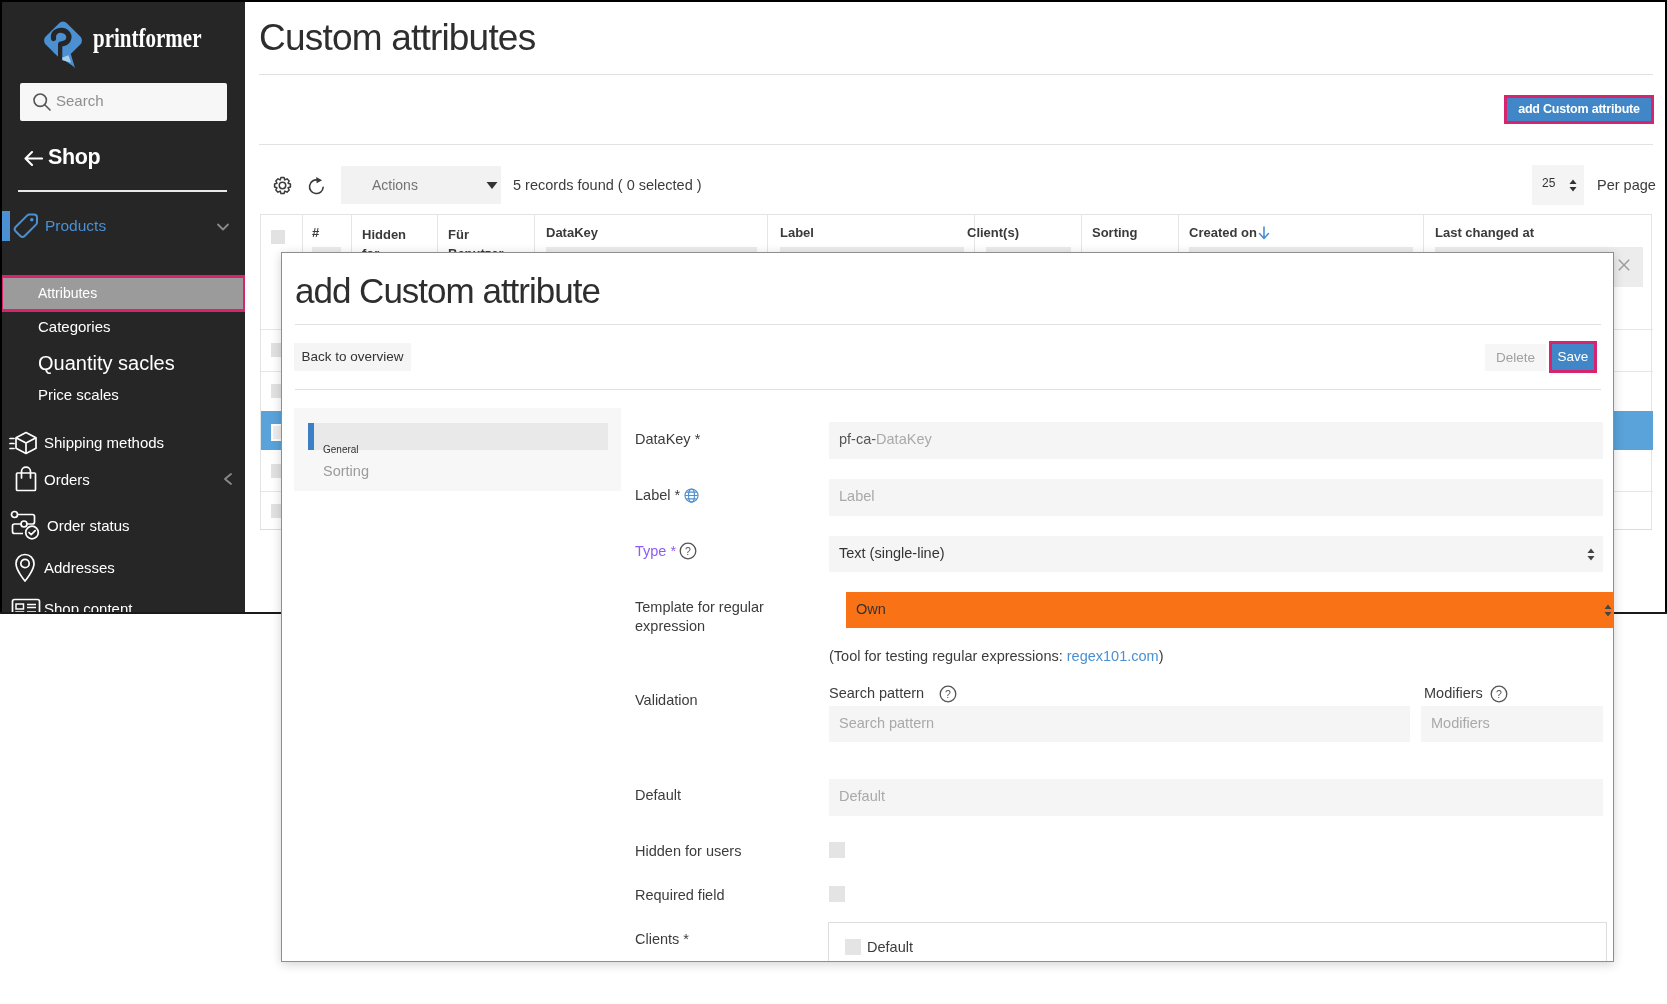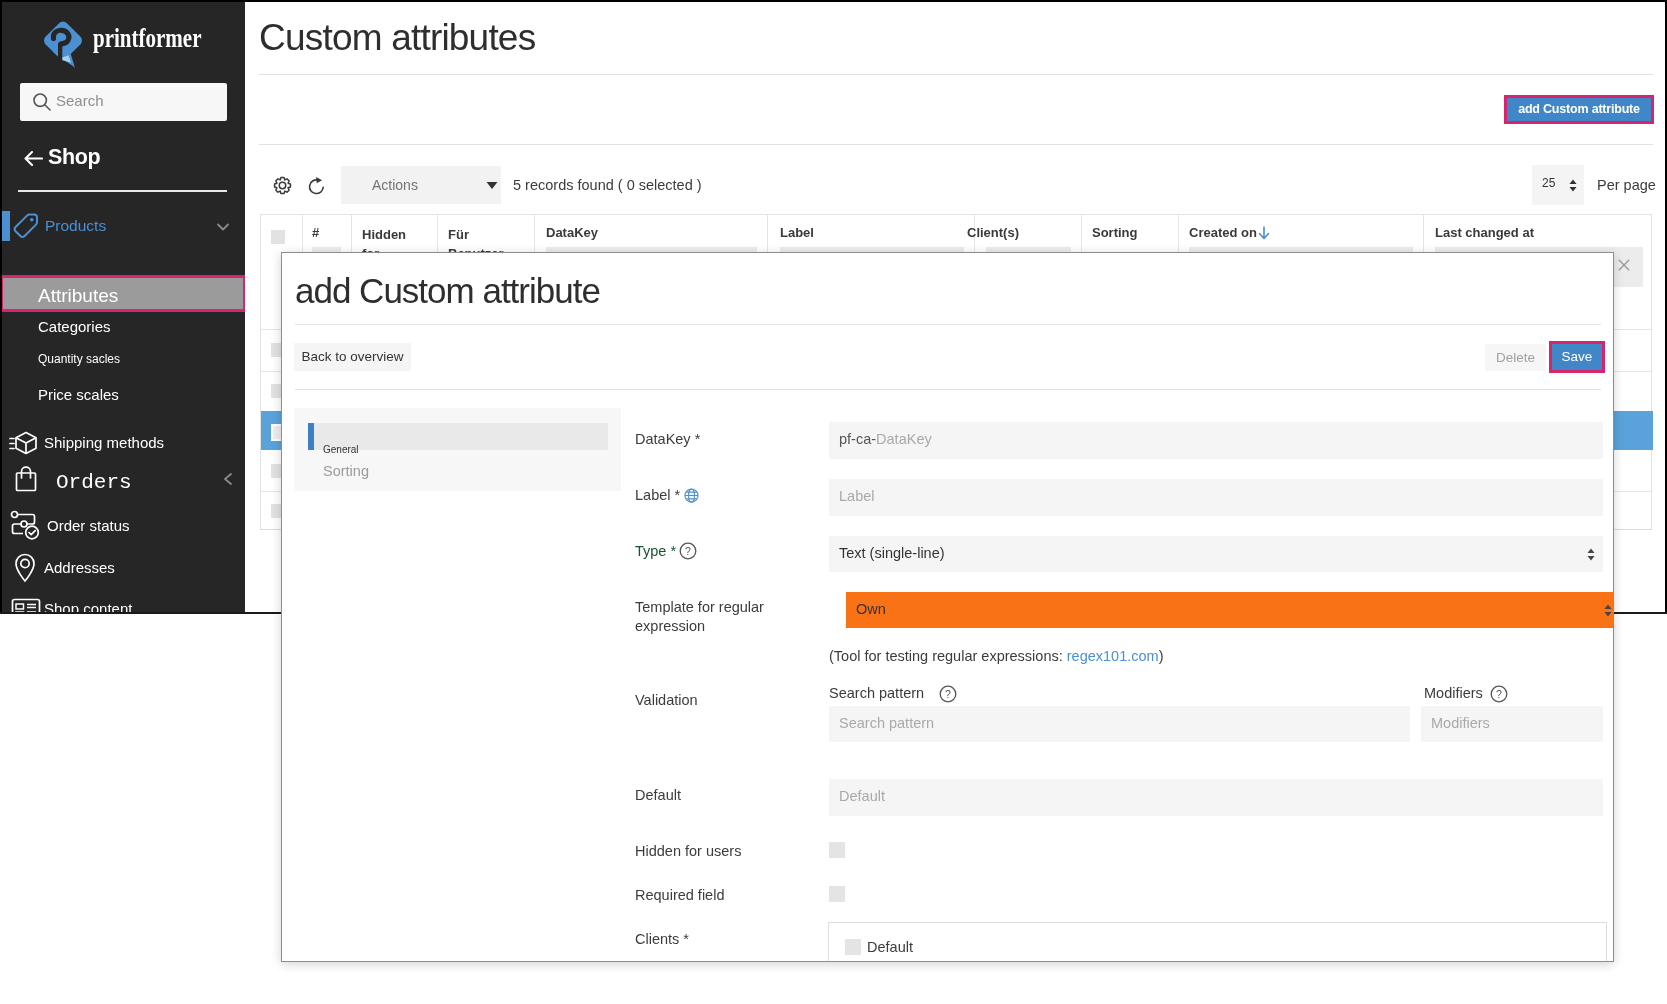--- a/index.html
+++ b/index.html
@@ -48,38 +48,38 @@
     <circle cx="19.8" cy="7.8" r="1.8" fill="#4a90d2"></circle>
   </svg>
   <div class="abs" style="left:43px;top:215px;font-size:15.5px;color:#4a90d2;">Products</div>
   <svg class="abs" style="left:214px;top:218px;" width="14" height="14" viewBox="0 0 14 14">
     <path d="M2 4.5 L7 9.5 L12 4.5" stroke="#8a8a8a" stroke-width="1.8" fill="none" stroke-linecap="round" stroke-linejoin="round"></path>
   </svg>
 
   <div class="abs" style="left:36px;top:249px;font-size:15px;margin-top:36px;">Overview</div>
 
   <div class="abs" style="left:-2px;top:273px;width:246px;height:37px;background:#9b9b9b;border:3px solid #d6246e;"></div>
-  <div class="abs" style="left:36px;top:283px;font-size:19px;text-align:center;">Attributes</div>
+  <div class="abs" style="left:36px;top:283px;font-size:14px;text-align:center;">Attributes</div>
 
   <div class="abs" style="left:36px;top:316px;font-size:15px;">Categories</div>
-  <div class="abs" style="left:36px;top:350px;font-size:12px;">Quantity sacles</div>
+  <div class="abs" style="left:36px;top:350px;font-size:20px;">Quantity sacles</div>
   <div class="abs" style="left:36px;top:384px;font-size:15px;">Price scales</div>
 
   <svg class="abs" style="left:7px;top:429px;" width="30" height="24" viewBox="0 0 30 24">
     <path d="M17 1.5 L27 6.7 L27 17.3 L17 22.5 L7 17.3 L7 6.7 Z" fill="none" stroke="#fff" stroke-width="1.7" stroke-linejoin="round"></path>
     <path d="M7 6.7 L17 12 L27 6.7 M17 12 L17 22.5" fill="none" stroke="#fff" stroke-width="1.7" stroke-linejoin="round"></path>
     <path d="M1 7.5 L5 7.5 M1 12.5 L5 12.5 M1 17.5 L5 17.5" stroke="#fff" stroke-width="1.7" stroke-linecap="round"></path>
   </svg>
   <div class="abs" style="left:42px;top:432px;font-size:15px;">Shipping methods</div>
 
   <svg class="abs" style="left:13px;top:464px;" width="22" height="26" viewBox="0 0 22 26">
     <rect x="1.5" y="7" width="19" height="17.5" rx="1" fill="none" stroke="#fff" stroke-width="1.7"></rect>
     <path d="M6.5 12 L6.5 5.5 C6.5 3 8.5 1.2 11 1.2 C13.5 1.2 15.5 3 15.5 5.5 L15.5 12" fill="none" stroke="#fff" stroke-width="1.7" stroke-linecap="round"></path>
   </svg>
-  <div class="abs" style="left:54px;top:469px;font-size:21px;font-family:Liberation Mono, monospace;">Orders</div>
+  <div class="abs" style="left:42px;top:469px;font-size:15px;">Orders</div>
   <svg class="abs" style="left:220px;top:470px;" width="12" height="14" viewBox="0 0 12 14">
     <path d="M9 2 L3 7 L9 12" stroke="#8a8a8a" stroke-width="1.8" fill="none" stroke-linecap="round" stroke-linejoin="round"></path>
   </svg>
 
   <svg class="abs" style="left:8px;top:508px;" width="32" height="30" viewBox="0 0 32 30">
     <circle cx="4.5" cy="4.5" r="3" fill="none" stroke="#fff" stroke-width="1.7"></circle>
     <path d="M7.5 4.5 L22.5 4.5 C23.6 4.5 24.5 5.4 24.5 6.5 L24.5 12 C24.5 13.1 23.6 14 22.5 14 L17 14" fill="none" stroke="#fff" stroke-width="1.7"></path>
     <circle cx="14" cy="14" r="3" fill="none" stroke="#fff" stroke-width="1.7"></circle>
     <path d="M11 14 L4.5 14 C3.4 14 2.5 14.9 2.5 16 L2.5 21.5 C2.5 22.6 3.4 23.5 4.5 23.5 L13 23.5" fill="none" stroke="#fff" stroke-width="1.7"></path>
     <circle cx="22" cy="22.5" r="6.3" fill="none" stroke="#fff" stroke-width="1.7"></circle>
@@ -181,21 +181,21 @@
   <div class="abs" style="left:10px;top:249px;width:14px;height:14px;background:#e2e2e2;"></div>
   <div class="abs" style="left:10px;top:289px;width:14px;height:14px;background:#e2e2e2;"></div>
 </div>
 
 <div class="abs" id="modal" style="left:281px;top:252px;width:1333px;height:710px;background:#fff;border:1px solid #8e8e8e;box-shadow:0 2px 10px rgba(0,0,0,0.18);overflow:hidden;">
   <div class="abs" style="left:13px;top:18px;font-size:35px;letter-spacing:-1px;color:#2e2e2e;">add Custom attribute</div>
   <div class="abs" style="left:13px;top:71px;width:1306px;height:1px;background:#e2e2e2;"></div>
 
   <div class="abs" style="left:12px;top:90px;width:117px;height:28px;background:#f5f5f5;font-size:13.5px;color:#333;text-align:center;line-height:28px;">Back to overview</div>
   <div class="abs" style="left:1203px;top:91px;width:61px;height:27px;background:#f6f6f6;font-size:13.5px;color:#a0a0a0;text-align:center;line-height:27px;">Delete</div>
-  <div class="abs" style="left:1267px;top:88px;width:56px;height:32px;background:#4187c7;border:3px solid #d6246e;font-size:13.5px;color:#fff;text-align:center;line-height:25px;">Save</div>
+  <div class="abs" style="left:1267px;top:88px;width:48px;height:32px;background:#4187c7;border:3px solid #d6246e;font-size:13.5px;color:#fff;text-align:center;line-height:25px;">Save</div>
 
   <div class="abs" style="left:13px;top:136px;width:1306px;height:1px;background:#e2e2e2;"></div>
 
   <div class="abs" style="left:12px;top:155px;width:327px;height:83px;background:#f7f7f7;">
     <div class="abs" style="left:14px;top:15px;width:300px;height:27px;background:#e9e9e9;"></div>
     <div class="abs" style="left:14px;top:15px;width:6px;height:27px;background:#3d7fc4;"></div>
     <div class="abs" style="left:29px;top:36px;font-size:10px;color:#333;">General</div>
     <div class="abs" style="left:29px;top:55px;font-size:14.5px;color:#9b9b9b;">Sorting</div>
   </div>
 
@@ -207,21 +207,21 @@
   <div class="abs" style="left:353px;top:234px;font-size:14.5px;color:#3c3c3c;">Label *</div>
   <svg class="abs" style="left:402px;top:235px;" width="15" height="15" viewBox="0 0 16 16">
     <circle cx="8" cy="8" r="7" fill="none" stroke="#4a90d2" stroke-width="1.2"></circle>
     <ellipse cx="8" cy="8" rx="3.1" ry="7" fill="none" stroke="#4a90d2" stroke-width="1.2"></ellipse>
     <path d="M1.2 8 L14.8 8 M2.3 4.4 L13.7 4.4 M2.3 11.6 L13.7 11.6" stroke="#4a90d2" stroke-width="1.2" fill="none"></path>
   </svg>
   <div class="abs" style="left:547px;top:226px;width:774px;height:37px;background:#f5f5f5;">
     <div class="abs" style="left:10px;top:9px;font-size:14.5px;color:#a9a9a9;">Label</div>
   </div>
 
-  <div class="abs" style="left:353px;top:290px;font-size:14.5px;color:#14532d;">Type *</div>
+  <div class="abs" style="left:353px;top:290px;font-size:14.5px;color:#8b5cf6;">Type *</div>
   <svg class="abs" style="left:397px;top:289px;" width="18" height="18" viewBox="0 0 18 18">
     <circle cx="9" cy="9" r="7.8" fill="none" stroke="#555" stroke-width="1.3"></circle>
     <text x="9" y="12.7" font-size="10.5" fill="#555" text-anchor="middle" font-family="Liberation Sans">?</text>
   </svg>
   <div class="abs" style="left:547px;top:283px;width:774px;height:36px;background:#f5f5f5;">
     <div class="abs" style="left:10px;top:9px;font-size:14.5px;color:#333;">Text (single-line)</div>
     <svg class="abs" style="left:758px;top:12px;" width="8" height="13" viewBox="0 0 8 13">
       <path d="M4 0.5 L7.5 5 L0.5 5 Z" fill="#444"></path>
         <path d="M4 12.5 L7.5 8 L0.5 8 Z" fill="#444"></path>
     </svg>

